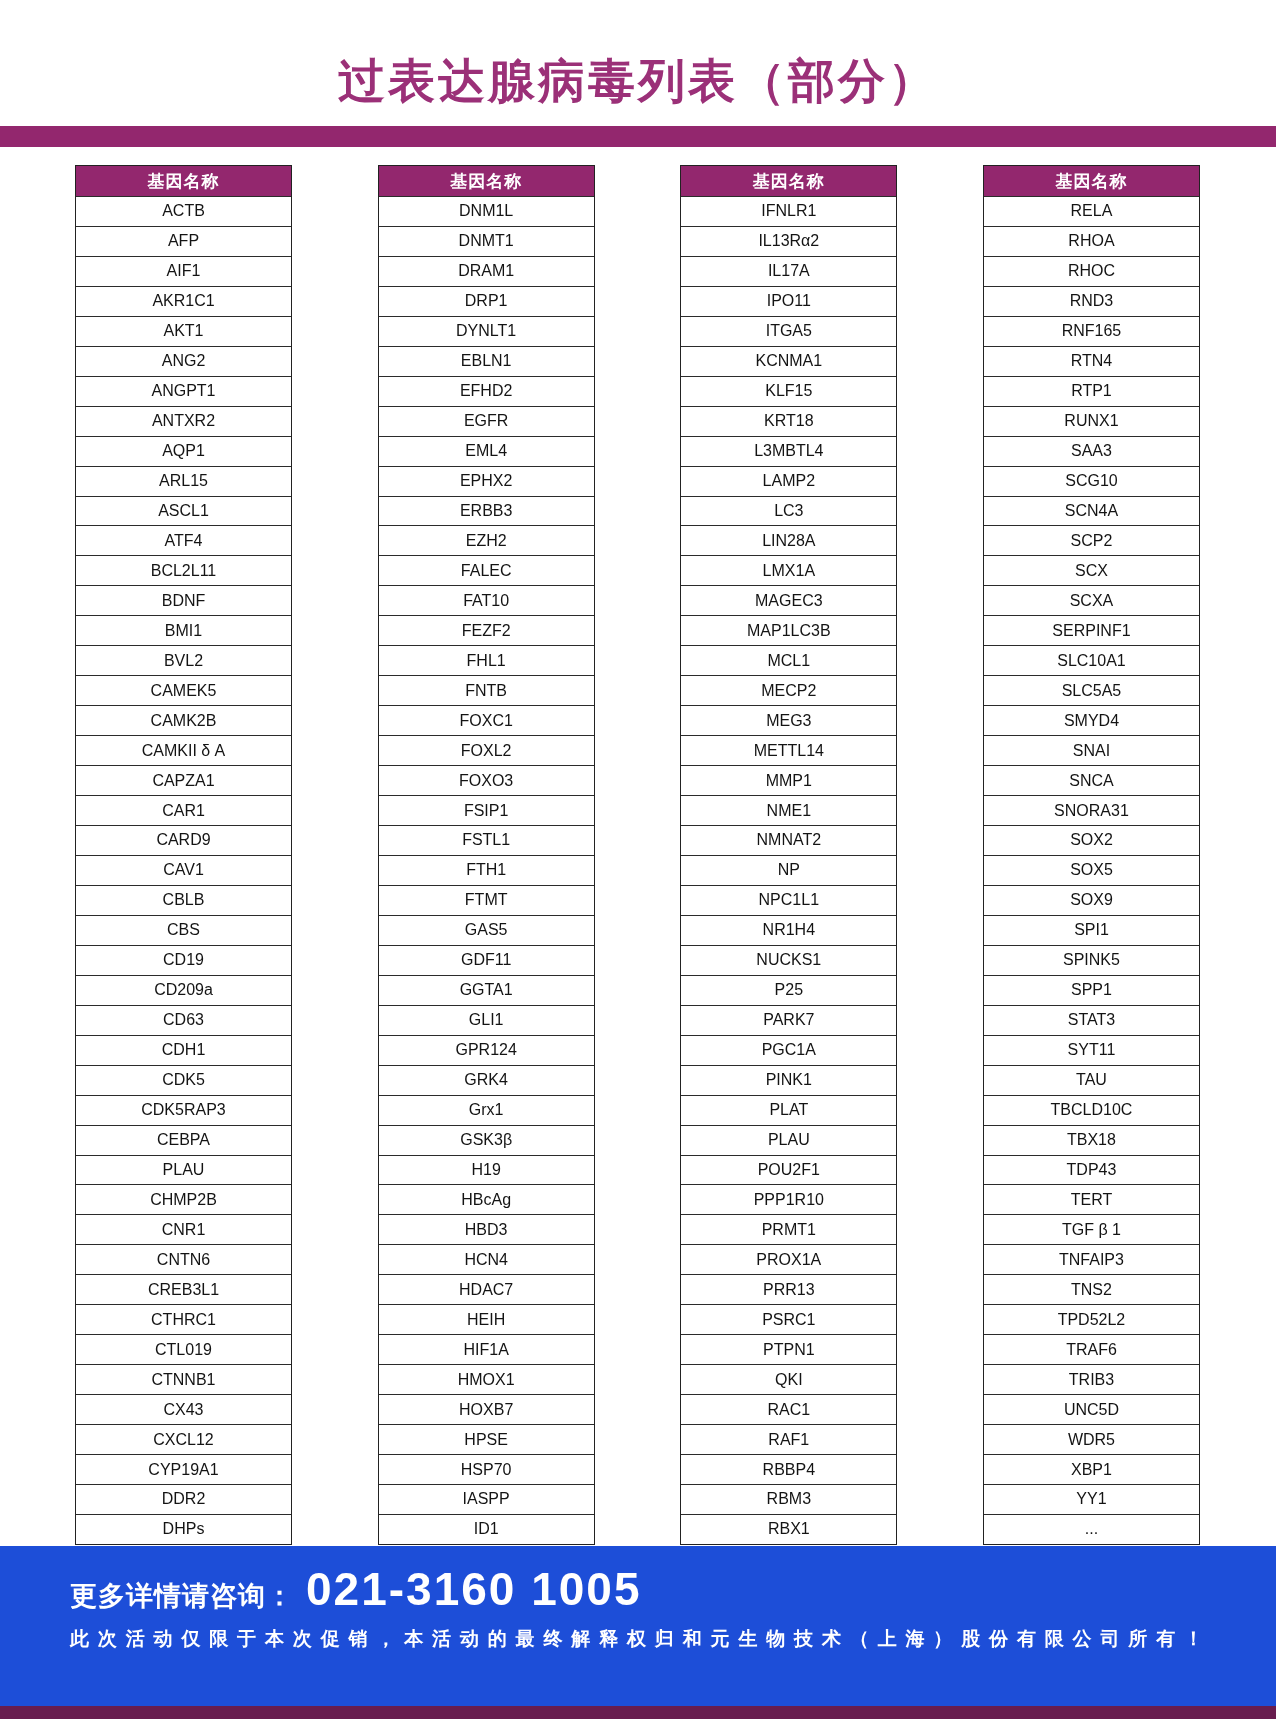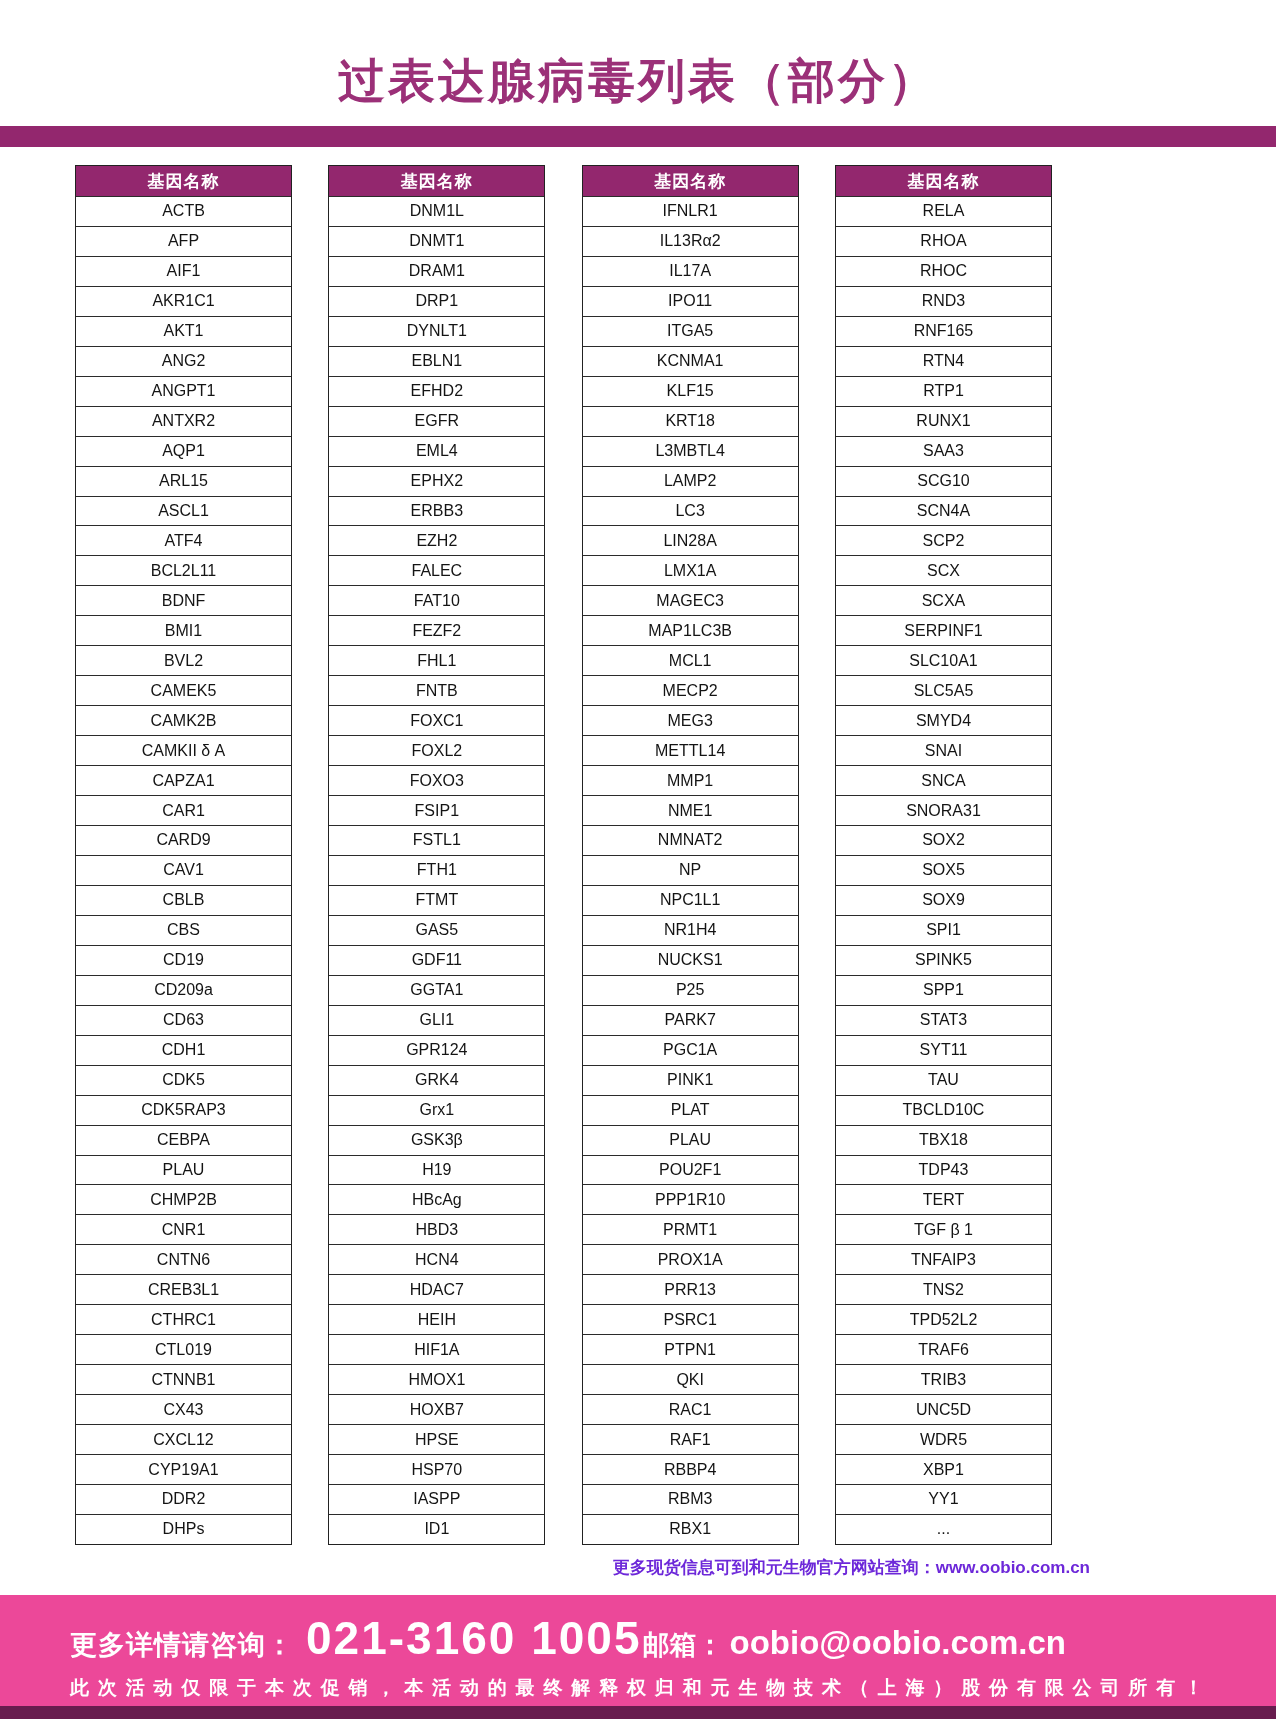--- a/index.html
+++ b/index.html
@@ -20,21 +20,21 @@
     line-height:66px;
   }
   .title-divider {
     margin-top:12px;
     height:21px;
     width:100%;
     background:#93276E;
   }
   .tables-wrap {
     margin:18px 0 0 75px;
-    width:977px;
+    width:1125px;
     display:flex;
     justify-content:space-between;
   }
   .gene-table {
     width:217px;
     height:1380px;
     display:flex;
     flex-direction:column;
     border:1px solid #222;
     box-sizing:border-box;
@@ -73,22 +73,22 @@
     width:1015px;
     margin-top:11px;
     text-align:right;
     font-size:17px;
     font-weight:bold;
     color:#6d28d9;
   }
   .footer {
     position:absolute;
     left:0; right:0; bottom:0;
-    height:124px;
-    background:#ec4899;
+    height:173px;
+    background:#1d4ed8;
     color:#ffffff;
     box-sizing:border-box;
   }
   .footer-line1 {
     display:flex;
     align-items:baseline;
     padding:16px 210px 0 70px;
     justify-content:space-between;
     white-space:nowrap;
   }
@@ -324,20 +324,16 @@
 </div>
 
 <div class="stock-note">更多现货信息可到和元生物官方网站查询：www.oobio.com.cn</div>
 
 <div class="footer">
   <div class="footer-line1">
     <div class="footer-contact">
       <span class="contact-label">更多详情请咨询：</span>
       <span class="phone-number">021-3160 1005</span>
     </div>
-    <div class="footer-mail">
-      <span class="email-label">邮箱：</span>
-      <span class="email-address">oobio@oobio.com.cn</span>
-    </div>
   </div>
   <div class="disclaimer">此次活动仅限于本次促销，本活动的最终解释权归和元生物技术（上海）股份有限公司所有！</div>
   <div class="footer-strip"></div>
 </div>
 
 </body></html>

